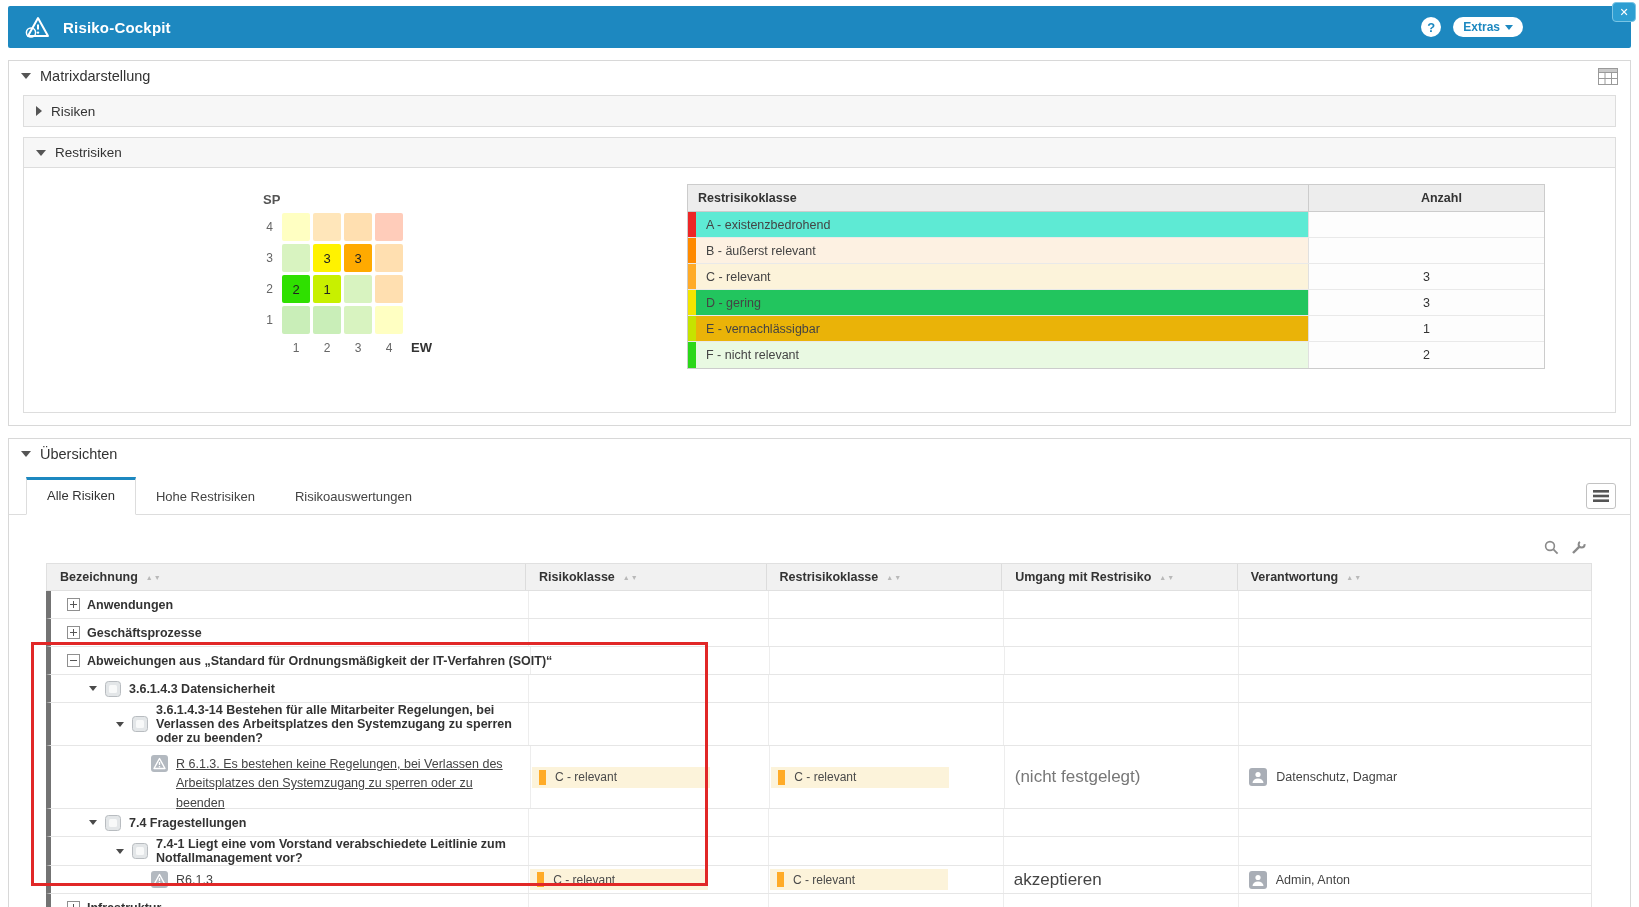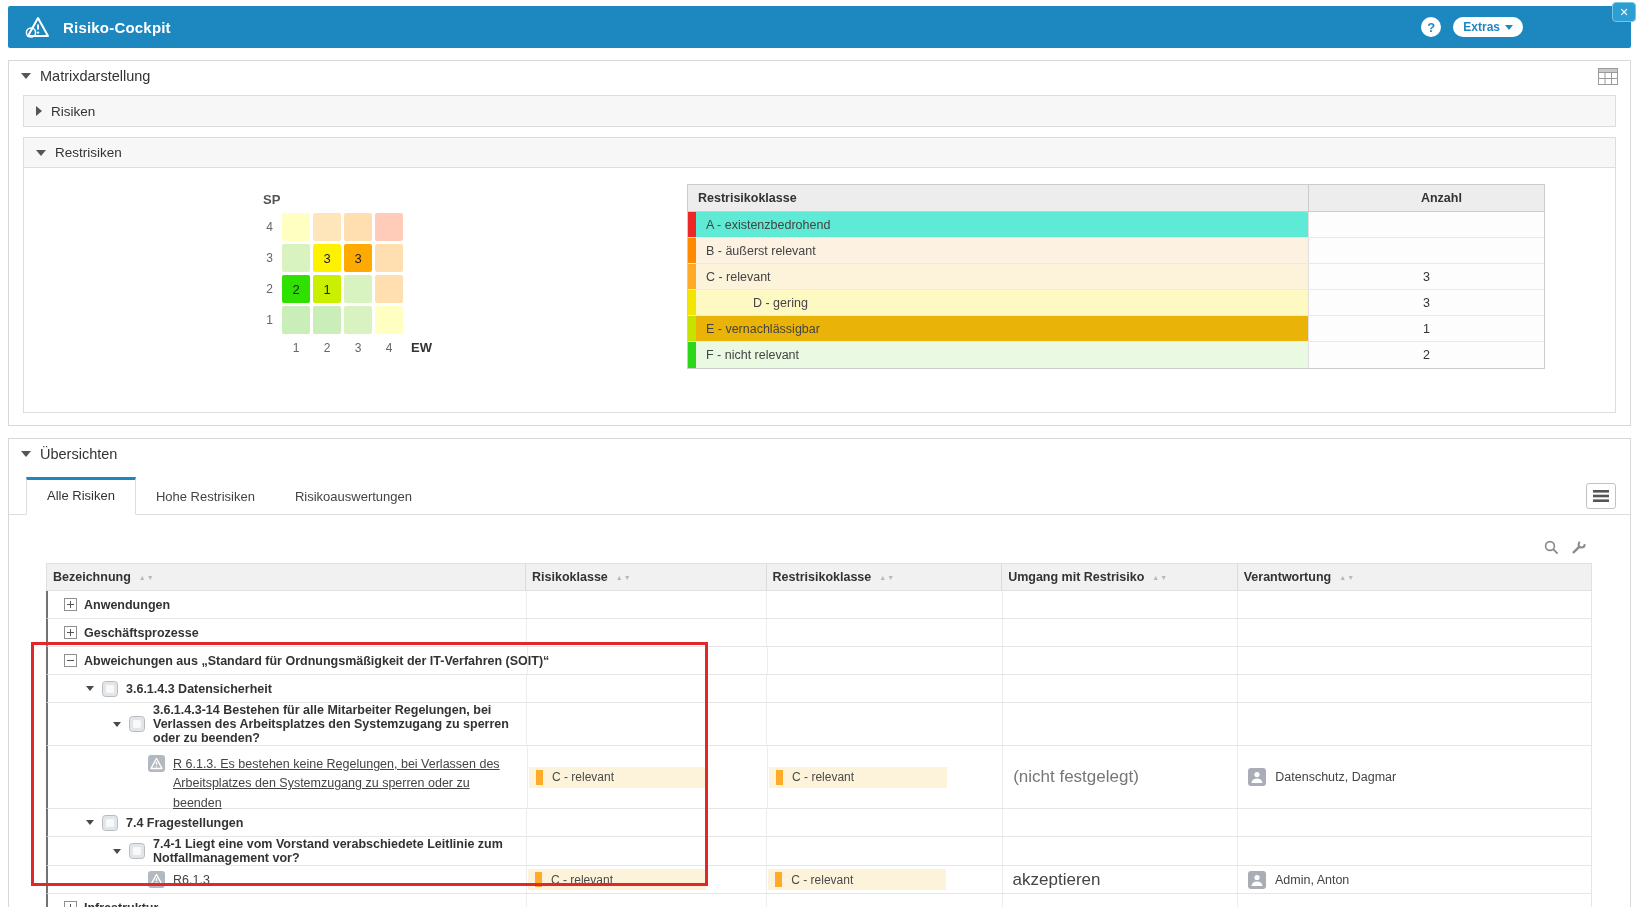--- a/index.html
+++ b/index.html
@@ -58,26 +58,26 @@
   .tabbar { height:46px; display:flex; align-items:flex-end; padding:0 0 0 17px; border-bottom:1px solid #ddd; }
   .tab { padding:10px 20px; font-size:13px; color:#444; cursor:pointer; }
   .tab.active { background:#fff; border:1px solid #ddd; border-bottom:1px solid #fff; border-top:3px solid #1d88c0; margin-bottom:-1px; color:#333; padding:8px 20px 11px; }
   .list-btn { position:absolute; right:14px; top:44px; width:30px; height:26px; border:1px solid #c2c2c2; border-radius:3px; background:#fff; display:flex; align-items:center; justify-content:center; cursor:pointer; }
   .toolbar { display:flex; justify-content:flex-end; align-items:flex-end; height:48px; padding:0 44px 8px 0; gap:12px; }
   .tool-ic { display:flex; cursor:pointer; }
 
   
   .risk-table { margin:0 38px 0 37px; position:relative; background:#fff; }
   .thead { display:flex; background:#f1f1f1; border:1px solid #e0e0e0; height:28px; align-items:stretch; }
-  .th { display:flex; align-items:center; padding-left:6px; border-left:1px solid #dcdcdc; font-weight:bold; font-size:12.5px; color:#333; }
+  .th { display:flex; align-items:center; padding-left:13px; border-left:1px solid #dcdcdc; font-weight:bold; font-size:12.5px; color:#333; }
   .th:first-child { border-left:none; }
   .sort { color:#b9b9b9; font-size:7px; margin-left:8px; letter-spacing:1px; }
   .c1 { width:479px; } .c2 { width:241px; } .c3 { width:236px; } .c4 { width:236px; } .c5 { width:355px; }
 
-  .trow { display:flex; border-bottom:1px solid #e6e6e6; border-left:2px solid #737373; border-right:1px solid #e6e6e6; background:#fff; min-height:28px; align-items:stretch; }
+  .trow { display:flex; border-bottom:1px solid #e6e6e6; border-left:5px solid #737373; border-right:1px solid #e6e6e6; background:#fff; min-height:28px; align-items:stretch; }
   .td { display:flex; align-items:center; border-left:1px solid #ededed; padding:0 10px; }
   .td.c1 { border-left:none; }
   .g .c1 { padding-left:16px; }
   .n1 .c1 { padding-left:38px; }
   .n2 .c1 { padding-left:65px; }
   .risk .c1 { padding-left:100px; }
 
   .expander { position:relative; width:13px; height:13px; border:1px solid #8f8f8f; background:#fff; flex:none; cursor:pointer; }
   .expander::before { content:""; position:absolute; left:2px; right:2px; top:5px; height:1px; background:#555; }
   .expander.plus::after { content:""; position:absolute; top:2px; bottom:2px; left:5px; width:1px; background:#555; }
@@ -218,21 +218,21 @@
               <div class="rc-count"></div>
             </div>
             <div class="rc-row">
               <div class="rc-name" style="background-color: rgb(252, 243, 218);">
                 <span class="rc-swatch" style="background-color: rgb(255, 171, 39);"></span>
                 <span class="rc-label">C - relevant</span>
               </div>
               <div class="rc-count">3</div>
             </div>
             <div class="rc-row">
-              <div class="rc-name" style="background-color: #fef9c3; gap: 47px;">
+              <div class="rc-name" style="background-color: #22c55e;">
                 <span class="rc-swatch" style="background-color: rgb(242, 229, 0);"></span>
                 <span class="rc-label">D - gering</span>
               </div>
               <div class="rc-count">3</div>
             </div>
             <div class="rc-row">
               <div class="rc-name" style="background-color: #eab308;">
                 <span class="rc-swatch" style="background-color: rgb(198, 227, 0);"></span>
                 <span class="rc-label">E - vernachlässigbar</span>
               </div>

